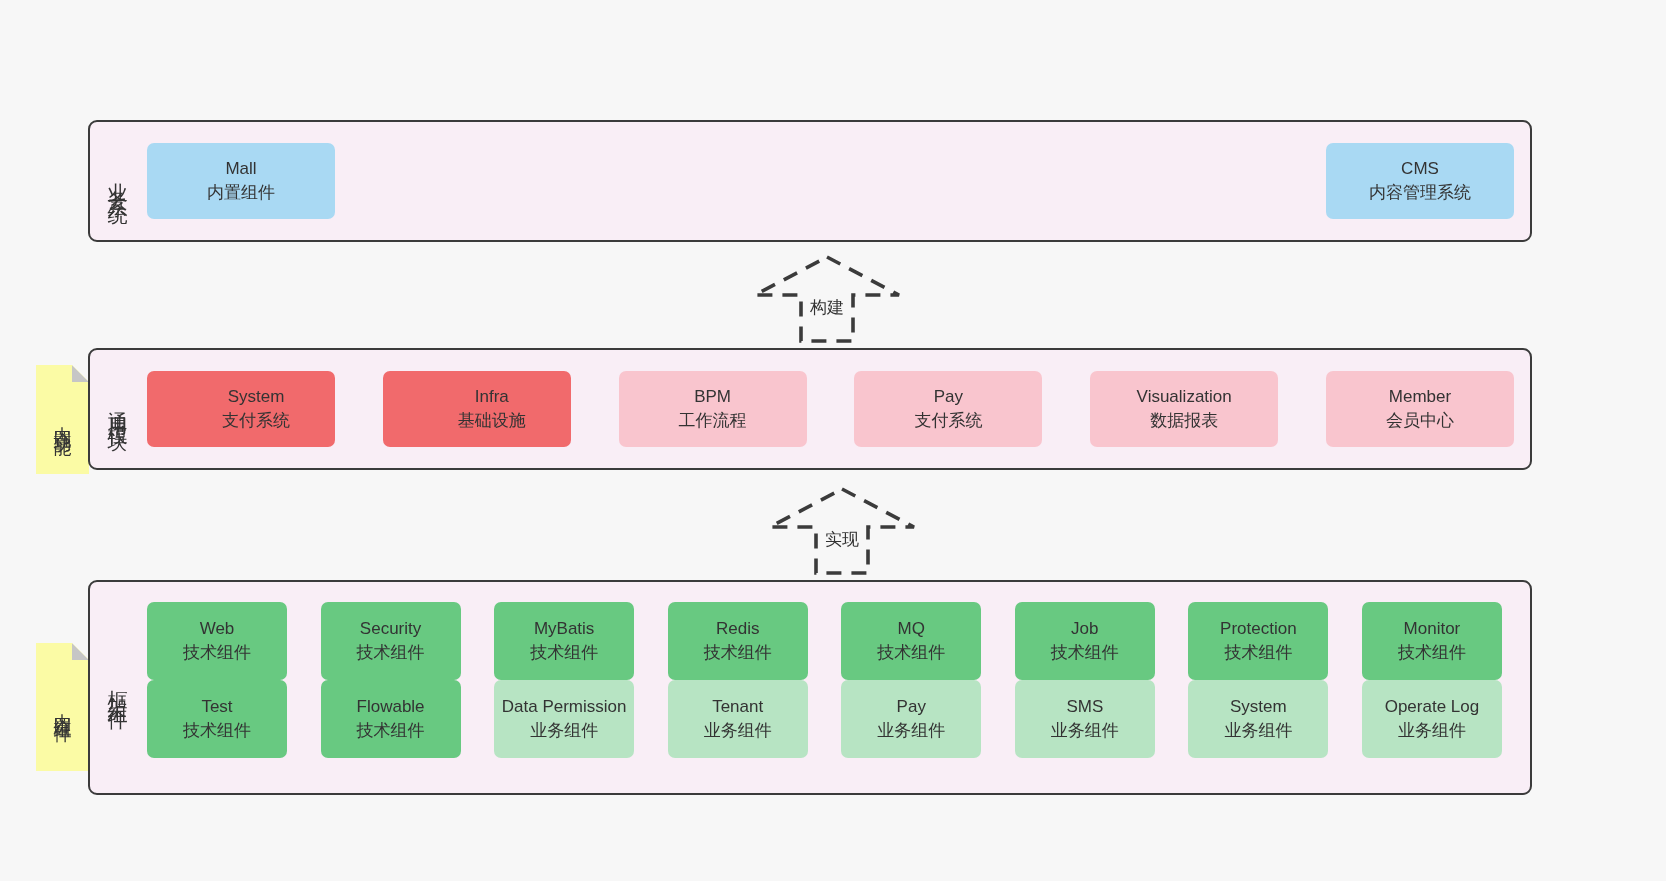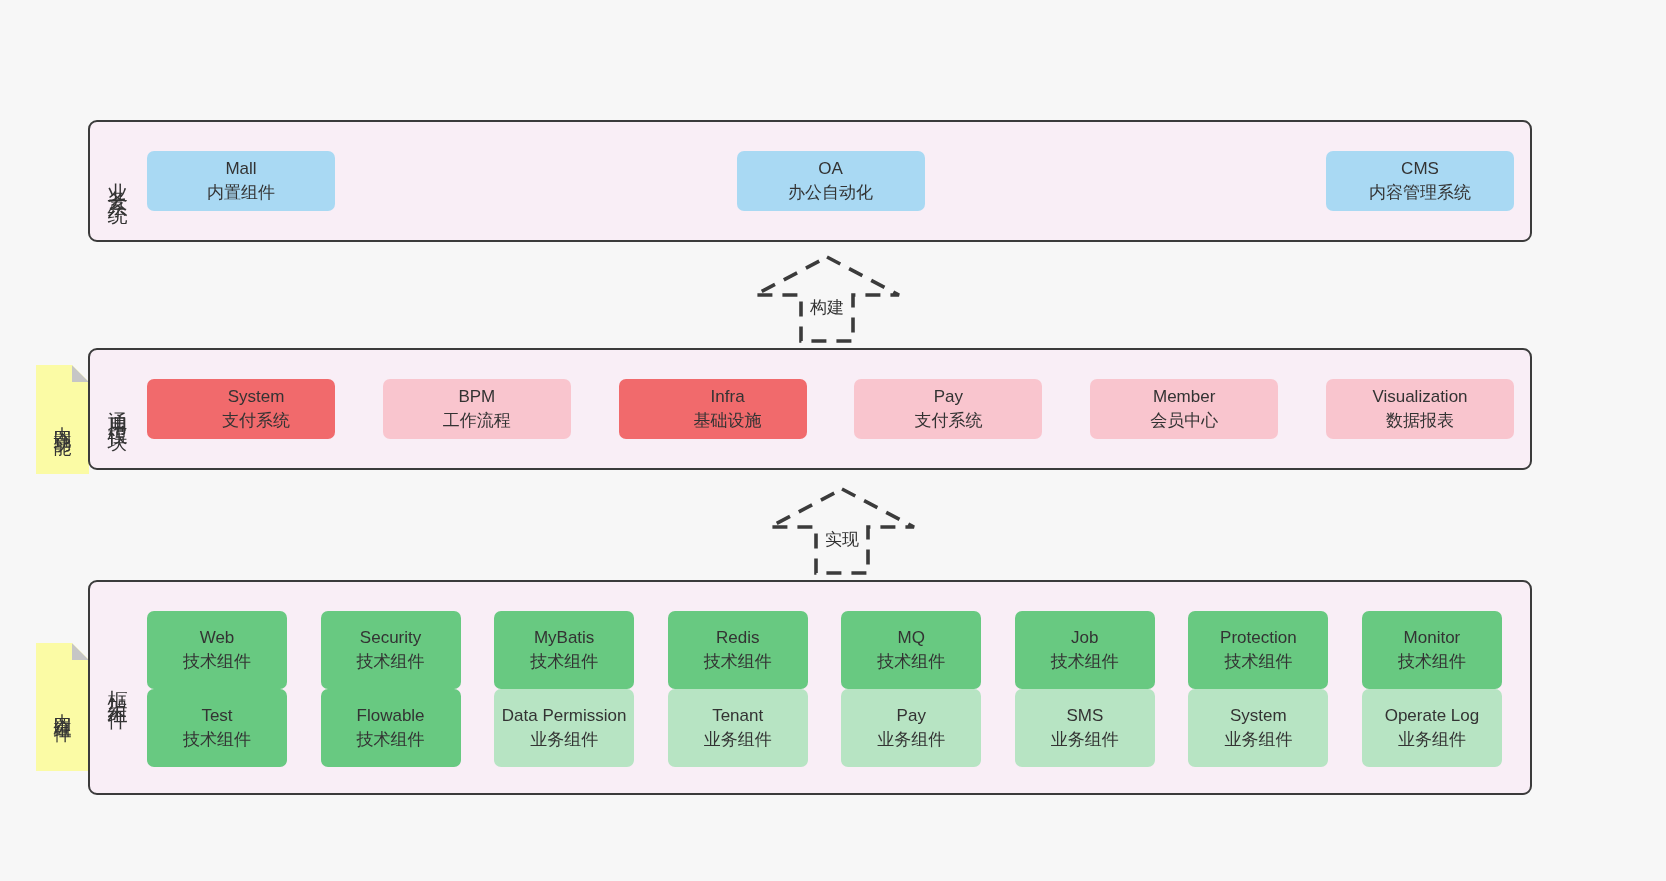--- a/index.html
+++ b/index.html
@@ -40,36 +40,36 @@
     letter-spacing: 7px;
     color: var(--text, #333);
     white-space: nowrap;
   }
   .panel-body {
     flex: 1;
     display: flex;
     flex-direction: column;
   }
   .body-single { justify-content: center; padding-right: 16px; }
-  .body-double { justify-content: center; padding: 20px 28px 17px 0; }
+  .body-double { justify-content: flex-start; padding: 20px 28px 17px 0; }
   .box-row { display: flex; justify-content: space-between; }
   .box {
     border-radius: 7px;
     display: flex;
     flex-direction: column;
     align-items: center;
     justify-content: center;
     text-align: center;
     font-size: 17px;
     line-height: 1.42;
     color: var(--text, #333);
     box-sizing: border-box;
     padding: 2px 6px;
   }
-  .box.size-wide  { width: 188px; height: 60px; align-items: center; }
+  .box.size-wide  { width: 188px; height: 76px; align-items: center; }
   .box.size-small { width: 140px; height: 78px; }
   .box.blue       { background: var(--blue); }
   .box.red        { background: var(--red); padding-left: 36px; }
   .box.pink       { background: var(--pink); }
   .box.green      { background: var(--green); }
   .box.lightgreen { background: var(--lightgreen); }
   .sticky-tab {
     position: absolute;
     width: 53px;
     background: var(--tab-yellow, #fbfba5);
@@ -112,24 +112,20 @@
     <div class="panel-label">
       <span>业务系统</span>
     </div>
     <div class="panel-body body-single">
         <div class="box-row">
           <div class="box size-wide blue">
             <div>Mall</div>
             <div>内置组件</div>
           </div>
           <div class="box size-wide blue">
-            <div>OA</div>
-            <div>办公自动化</div>
-          </div>
-          <div class="box size-wide blue">
             <div>CMS</div>
             <div>内容管理系统</div>
           </div>
         </div>
       </div>
   </div>
 
   <svg class="arrow" style="left:752px; top:254px;" width="150" height="90" viewBox="0 0 150 90">
     <polygon points="75,3 147,41 101,41 101,87 49,87 49,41 3,41" fill="none" stroke="#3b3b3b" stroke-width="3.6" stroke-dasharray="15,10"></polygon>
     <rect x="51" y="38" width="48" height="28" fill="#f7f7f7"></rect>
@@ -144,39 +140,39 @@
   <div class="panel" style="top:348px; height:122px;">
     <div class="panel-label">
       <span>通用模块</span>
     </div>
     <div class="panel-body body-single">
         <div class="box-row">
           <div class="box size-wide red">
             <div>System</div>
             <div>支付系统</div>
           </div>
-          <div class="box size-wide pink">
-            <div>BPM</div>
-            <div>工作流程</div>
-          </div>
           <div class="box size-wide red">
             <div>Infra</div>
             <div>基础设施</div>
           </div>
           <div class="box size-wide pink">
+            <div>BPM</div>
+            <div>工作流程</div>
+          </div>
+          <div class="box size-wide pink">
             <div>Pay</div>
             <div>支付系统</div>
           </div>
           <div class="box size-wide pink">
+            <div>Visualization</div>
+            <div>数据报表</div>
+          </div>
+          <div class="box size-wide pink">
             <div>Member</div>
             <div>会员中心</div>
-          </div>
-          <div class="box size-wide pink">
-            <div>Visualization</div>
-            <div>数据报表</div>
           </div>
         </div>
       </div>
   </div>
 
   <svg class="arrow" style="left:767px; top:486px;" width="150" height="90" viewBox="0 0 150 90">
     <polygon points="75,3 147,41 101,41 101,87 49,87 49,41 3,41" fill="none" stroke="#3b3b3b" stroke-width="3.6" stroke-dasharray="15,10"></polygon>
     <rect x="51" y="38" width="48" height="28" fill="#f7f7f7"></rect>
     <text x="75" y="59" text-anchor="middle">实现</text>
   </svg>

